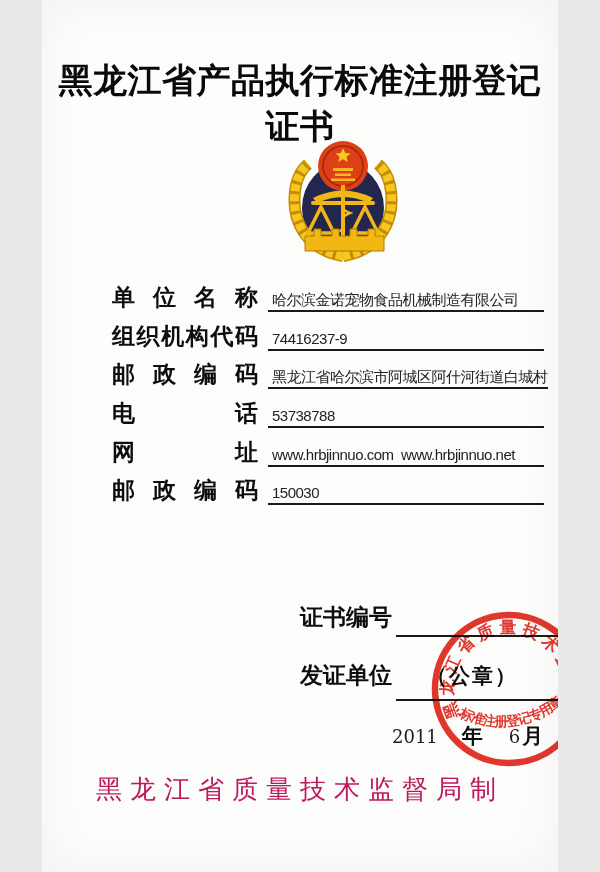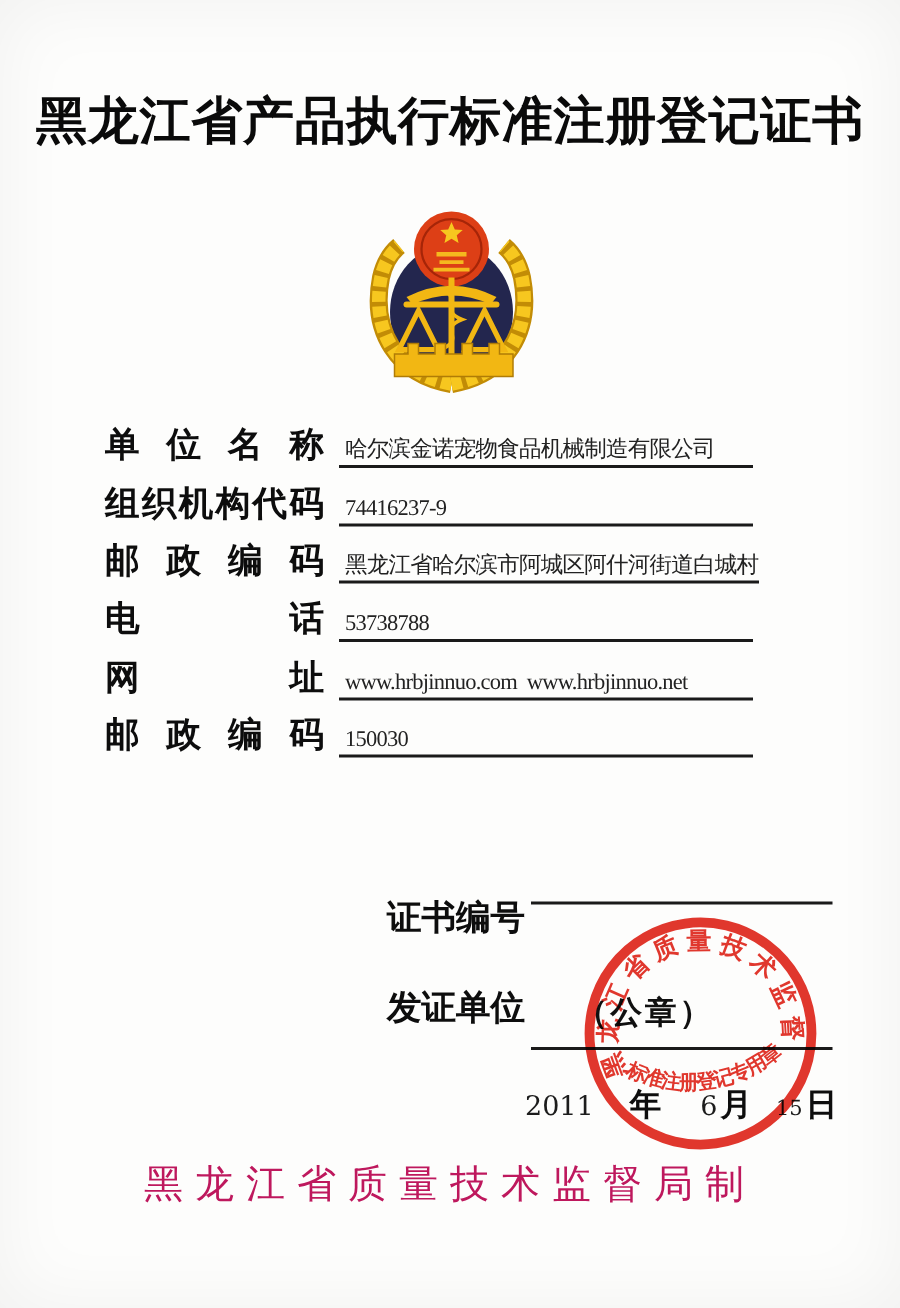--- a/index.html
+++ b/index.html
@@ -1,18 +1,18 @@
 <!DOCTYPE html>
 <html><head>
 <meta charset="utf-8">
 <style>
   * { margin:0; padding:0; box-sizing:border-box; }
   html,body { background:#e9e9e9; }
   .page {
-    position:relative; width:600px; height:872px; margin:0 auto;
+    position:relative; width:516px; height:872px; margin:0 auto;
     background:#fdfdfc; overflow:hidden;
     font-family:"DejaVu Sans","Liberation Sans",sans-serif;
     color:#111;
     box-shadow: inset 0 0 50px rgba(0,0,0,0.05);
   }
   
   .title {
     position:absolute; top:58px; left:0; width:100%;
     text-align:center;
     font-family:"DejaVu Serif","Liberation Serif",serif;
@@ -27,27 +27,27 @@
     width:146px; font-weight:700; font-size:23px; color:#0d0d0d;
     text-align:justify; text-align-last:justify; line-height:1;
     margin-bottom:5px; flex:none;
   }
   .form-line {
     flex:1; margin-left:10px; border-bottom:2px solid #1a1a1a;
     padding:0 0 1px 4px; min-height:24px;
     display:flex; align-items:flex-end;
   }
   .form-value {
-    font-family:Liberation Serif, serif;
+    font-family:Liberation Sans, sans-serif;
     font-size:15px; letter-spacing:-0.5px; color:#222;
     white-space:pre; line-height:1.2;
   }
   
   .registry { position:absolute; left:258px; top:601px; width:297px; }
-  .cert-row { display:flex; align-items:flex-start; }
+  .cert-row { display:flex; align-items:flex-end; }
   .cert-row.first { height:36px; }
   .cert-row.second { height:40px; margin-top:24px; }
   .cert-label {
     flex:none; width:92px; font-weight:700; font-size:23px; color:#0d0d0d;
     line-height:1; padding-bottom:8px;
   }
   .cert-row.second .cert-label { padding-bottom:14px; }
   .cert-line { flex:1; border-bottom:2px solid #1a1a1a; margin-left:4px; }
   .gongzhang {
     display:inline-block; margin:0 0 9px 30px;

